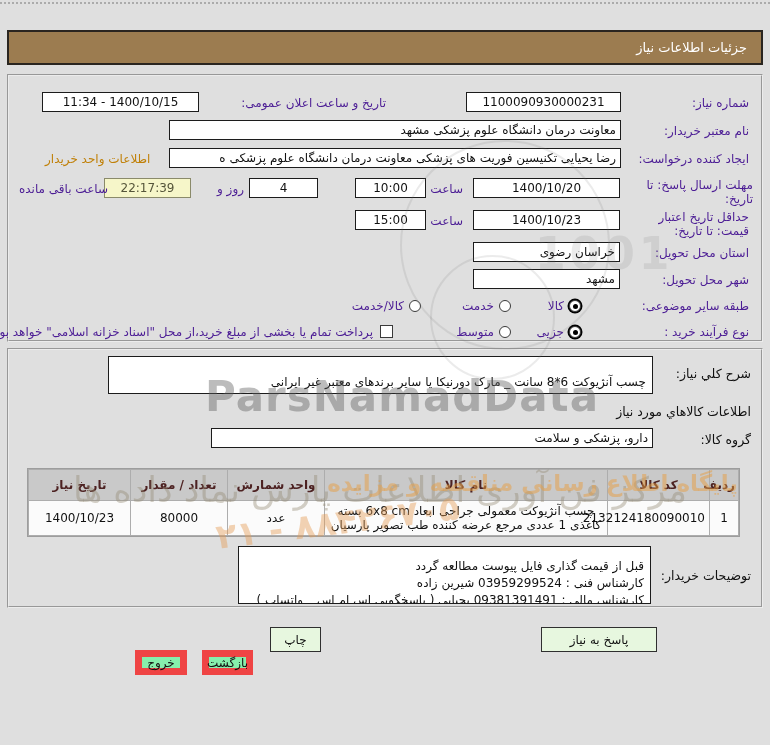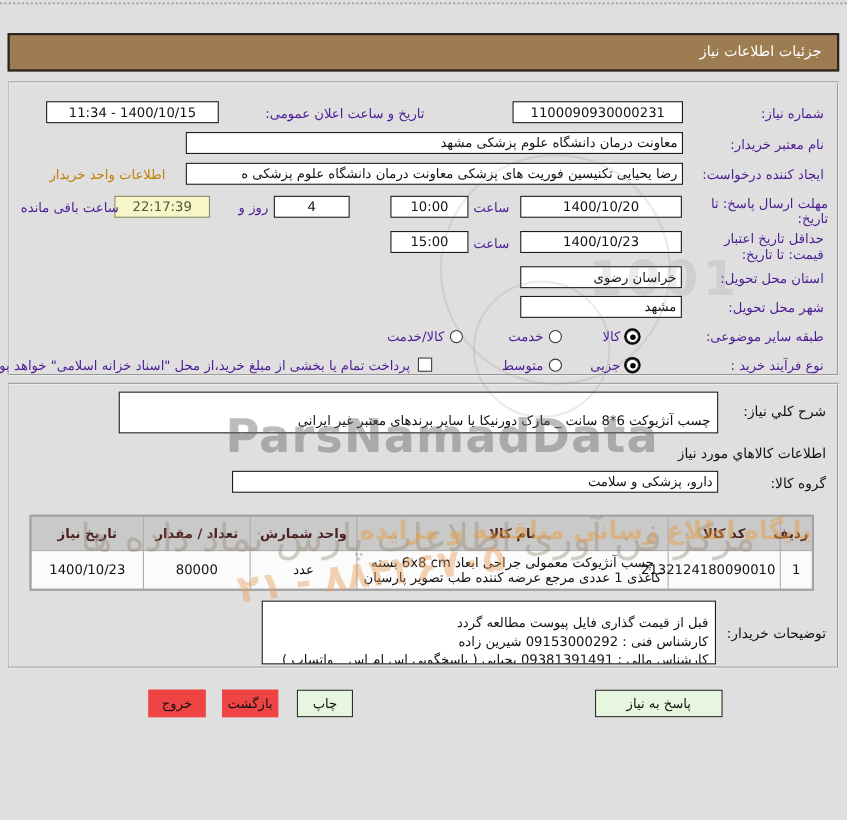--- a/index.html
+++ b/index.html
@@ -99,21 +99,21 @@
   }
 
   
   .btn {
     position:absolute; top:627px; height:25px;
     font-family:"DejaVu Sans",sans-serif; font-size:12px; color:#111;
     display:flex; align-items:center; justify-content:center;
     cursor:pointer;
   }
   .btn.green { background:#e7f7df; border:1px solid #2f2f2f; }
-  .btn.pink  { background:#ef4444; border:4px solid #ef4444; }
+  .btn.pink  { background:#86efac; border:7px solid #ef4444;margin-top:23px; }
 
   
   .wm { position:absolute; pointer-events:none; z-index:9; }
   .wm-circle { border:2px solid rgba(110,110,110,0.14); border-radius:50%; }
   .wm-digits { font-size:44px; font-weight:bold; color:rgba(110,110,110,0.14); letter-spacing:4px; direction:ltr; }
   .wm-brand-en { font-size:42px; font-weight:bold; color:rgba(95,95,95,0.42); direction:ltr; letter-spacing:1px; }
   .wm-brand-fa { font-size:35px; color:rgba(150,140,120,0.42); white-space:nowrap;margin-top:48px; }
   .wm-portal { font-size:23px; font-weight:bold; color:rgba(232,158,66,0.50); white-space:nowrap; }
   .wm-phone { font-size:34px; font-weight:bold; color:rgba(228,158,88,0.45); transform:rotate(-7deg); direction:ltr; }
 </style>
@@ -239,21 +239,21 @@
           <td>چسب آنژیوکت معمولی جراحی ابعاد 6x8 cm بسته کاغذی 1 عددی مرجع عرضه کننده طب تصویر پارسیان</td>
           <td>عدد</td>
           <td>80000</td>
           <td>1400/10/23</td>
         </tr>
       </tbody>
     </table>
 
     <span class="lbl blbl" style="position:absolute;right:10px;top:218px">توضیحات خریدار:</span>
     <div class="textbox" id="notes-box" style="right:110px;top:196px;width:413px;height:58px">قبل از قیمت گذاری فایل پیوست مطالعه گردد
-کارشناس فنی : 09153000292 شیرین زاده
+کارشناس فنی : 03959299524 شیرین زاده
 کارشناس مالی : 09381391491 یحیایی ( پاسخگویی اس ام اس _ واتساپ )</div>
   </div>
 
   <div class="btn green" style="right:113px;width:116px">پاسخ به نیاز</div>
   <div class="btn green" style="right:449px;width:51px">چاپ</div>
   <div class="btn pink" style="right:517px;width:51px">بازگشت</div>
   <div class="btn pink" style="right:583px;width:52px">خروج</div>
 
   <div class="wm wm-circle" style="left:400px;top:140px;width:210px;height:210px"></div>
   <div class="wm wm-circle" style="left:430px;top:255px;width:125px;height:125px"></div>

